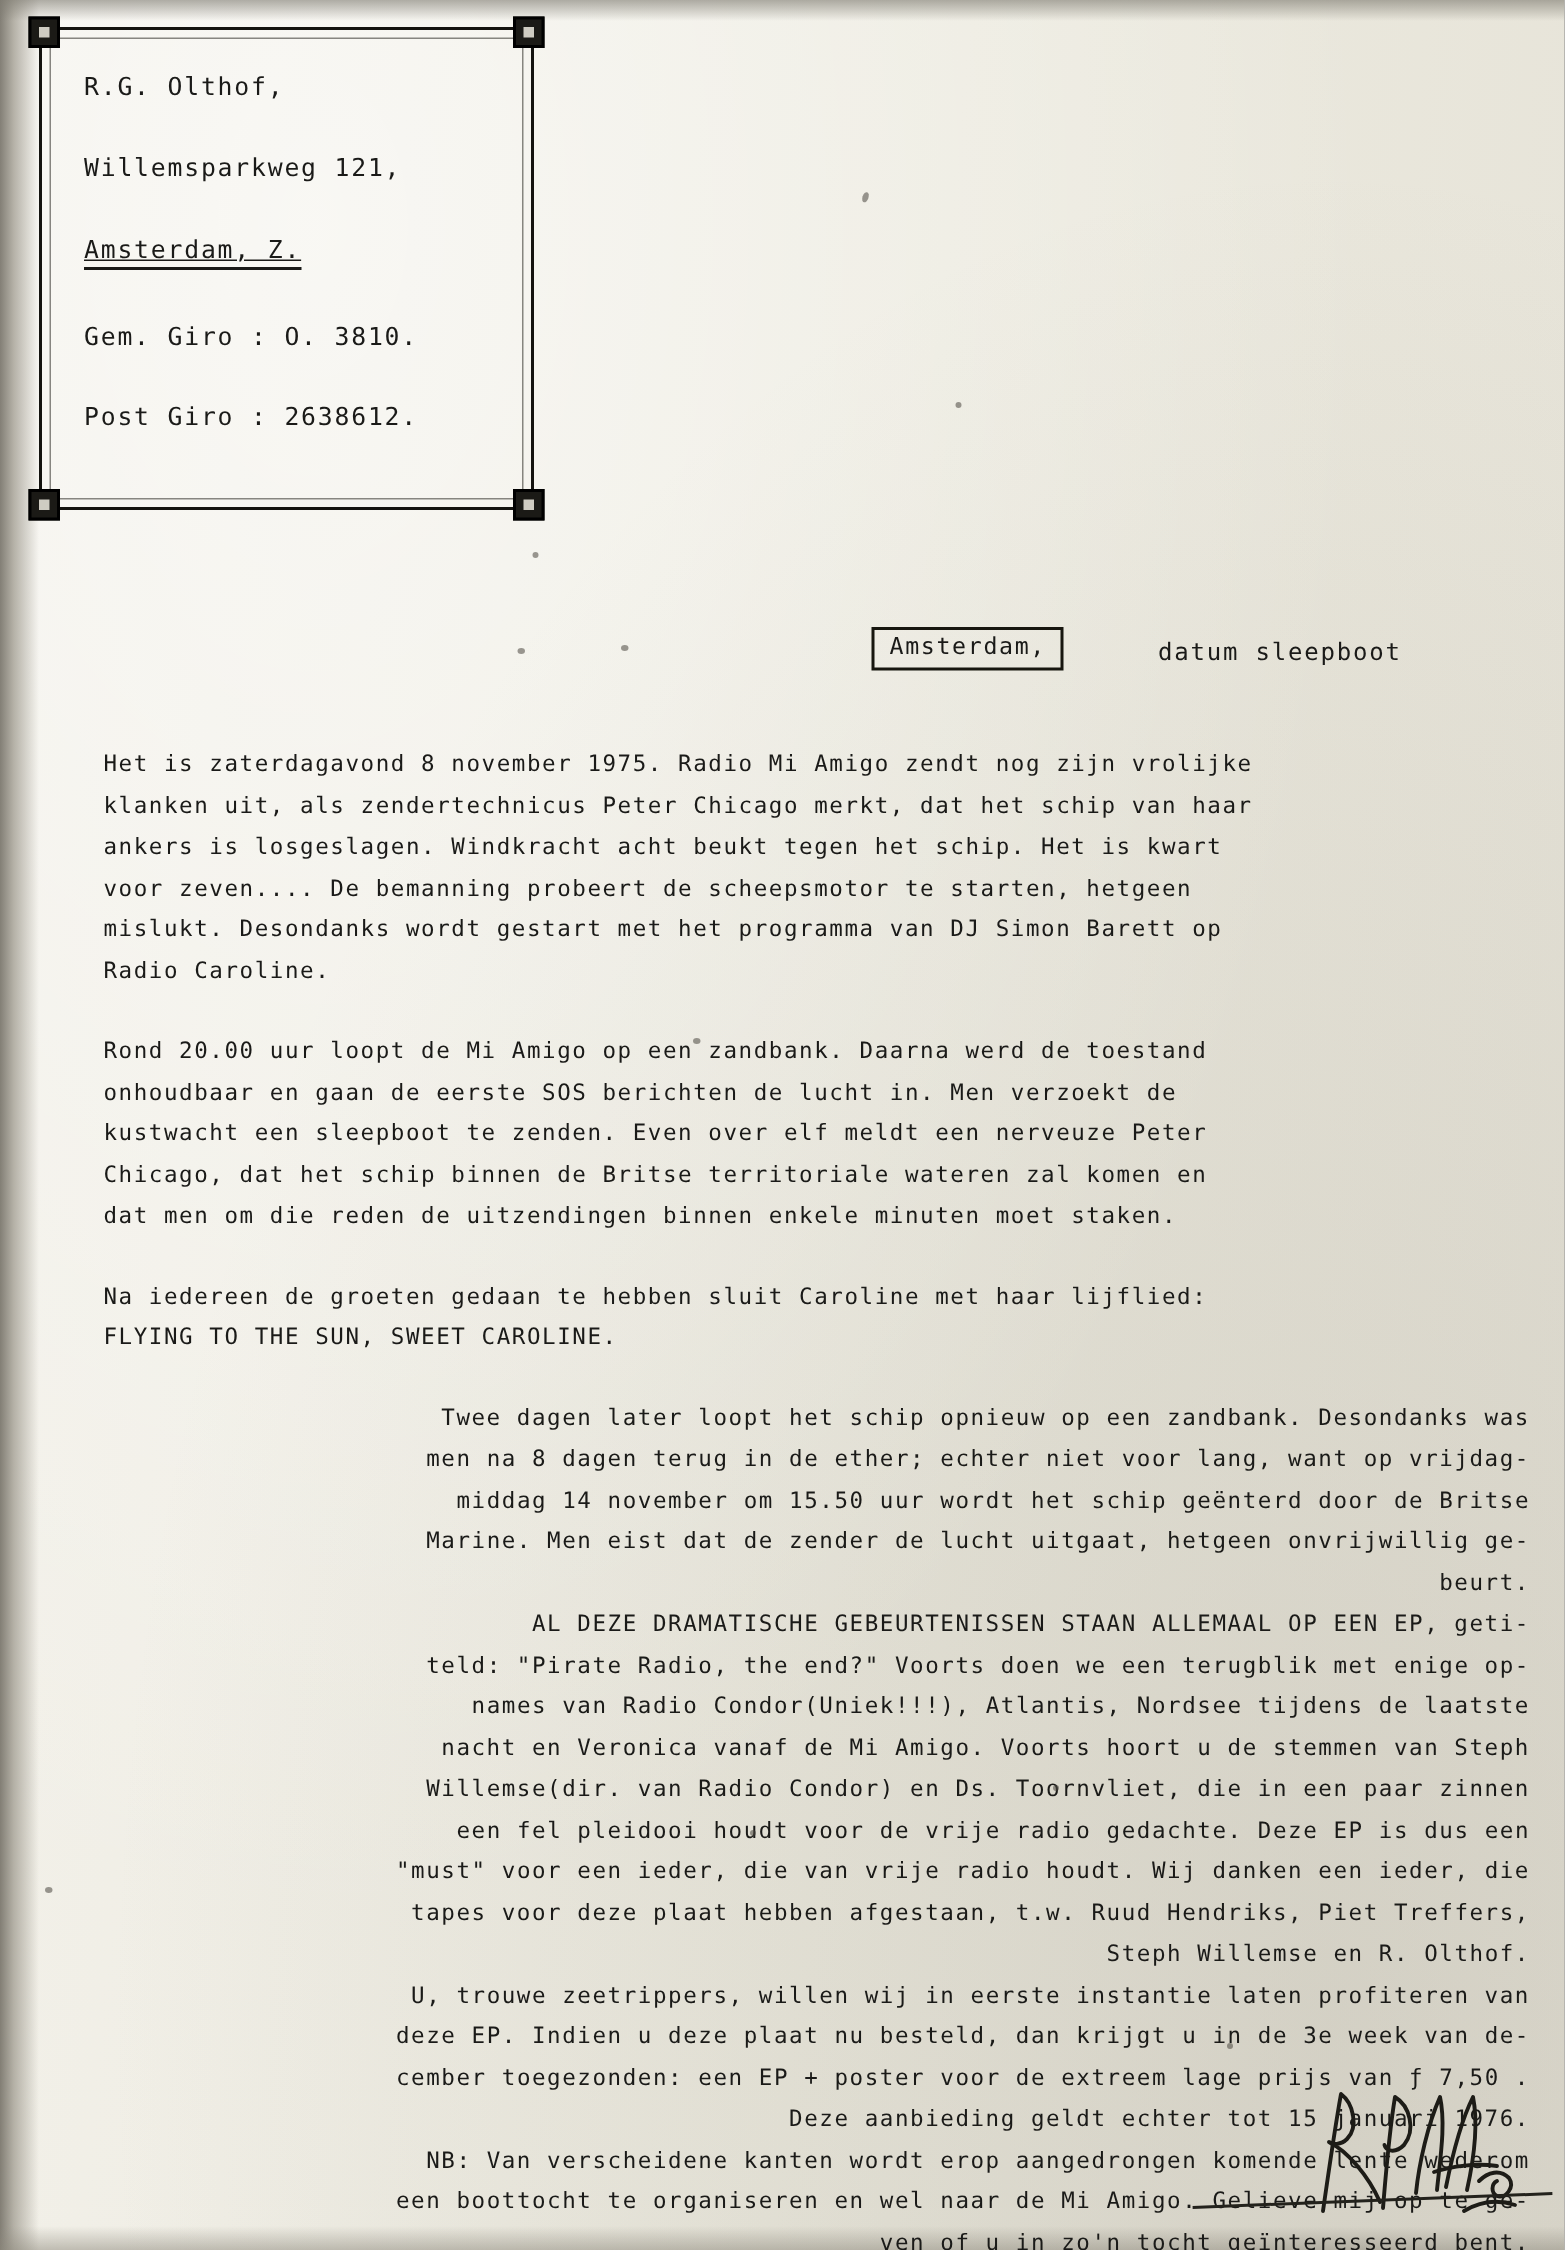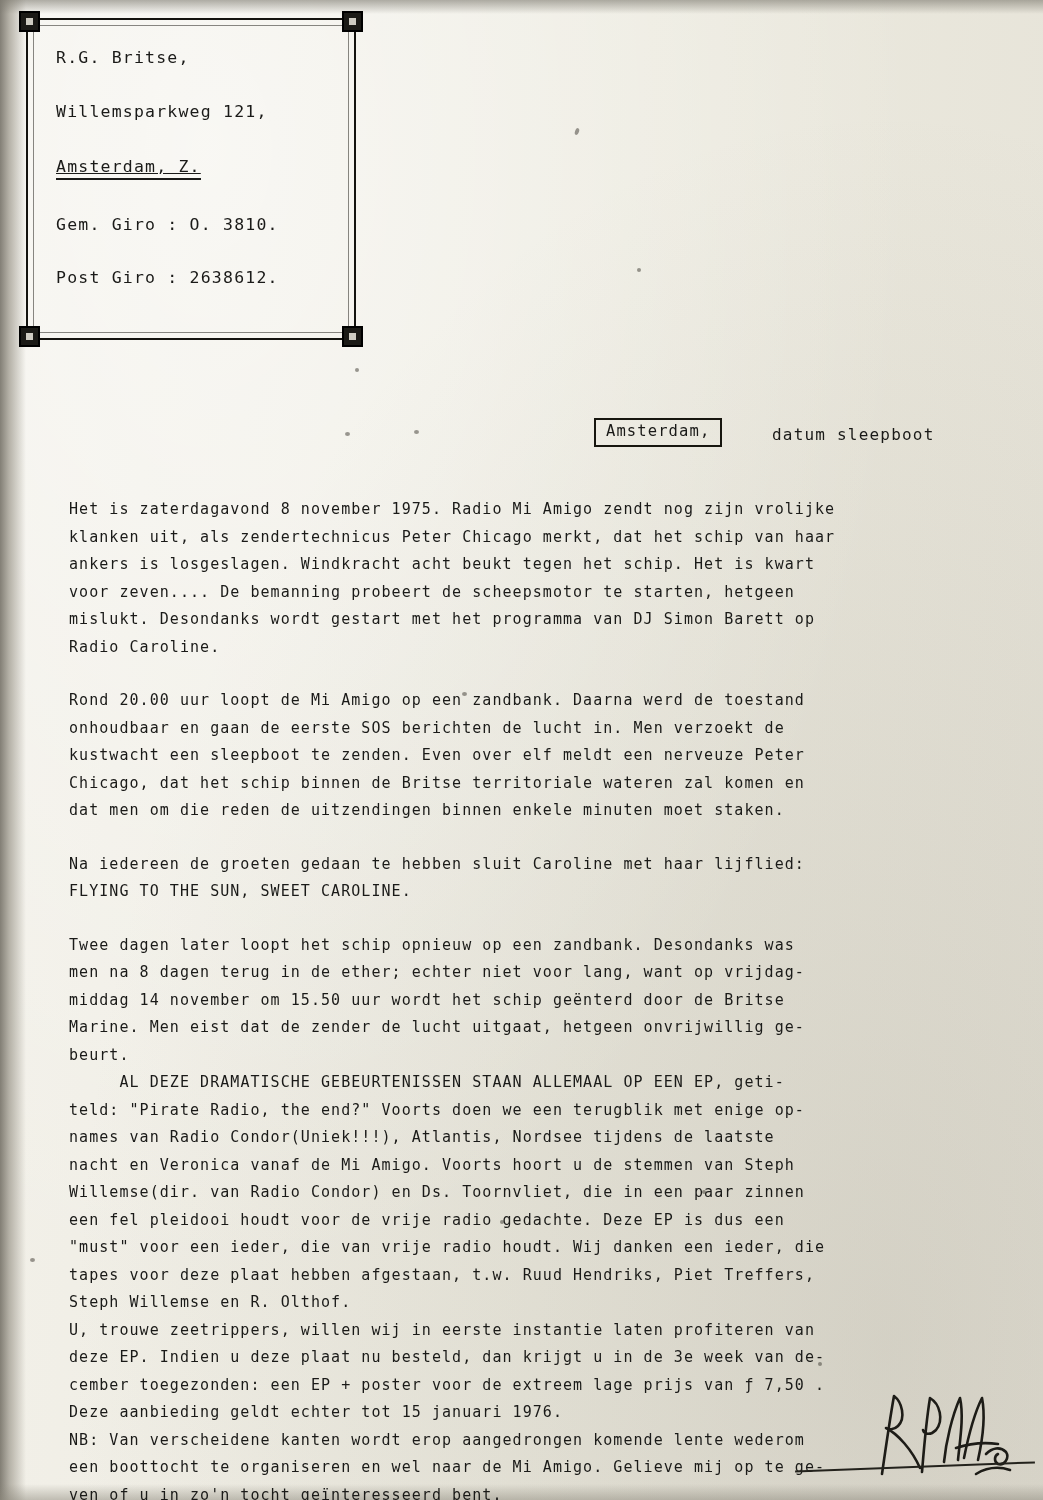--- a/index.html
+++ b/index.html
@@ -93,21 +93,21 @@
   }
   .lh-line.underlined {
     display: inline-block;
     border-bottom: 2px solid #1a1a18;
     padding-bottom: 2px;
   }
 
   
   .placebox {
     position: absolute;
-    left: 594px;
+    left: 581px;
     top: 418px;
     border: 2px solid #17160f;
     padding: 4px 10px 5px 10px;
     font-size: 15.5px;
     letter-spacing: 1.1px;
     line-height: 1;
     background: transparent;
   }
   .datum {
     position: absolute;
@@ -131,21 +131,21 @@
     margin-bottom: 31px;
   }
   .para {
     font-size: 15px;
     letter-spacing: 1.05px;
     line-height: 27.5px;
     margin-bottom: 26px;
     white-space: pre-wrap;
     margin-left: 24px;
   }
-  .para.tight { margin-bottom: 0; }
+  .para.tight { margin-bottom: 0; text-align: right; }
 
   
   .signature {
     position: absolute;
     left: 868px;
     top: 1388px;
     width: 150px;
     height: 96px;
     pointer-events: none;
   }
@@ -176,21 +176,21 @@
   <div class="edge-top"></div>
   <div class="edge-bottom"></div>
 
   <div class="letterhead">
     <div class="inner-rule"></div>
     <div class="corner tl"></div>
     <div class="corner tr"></div>
     <div class="corner bl"></div>
     <div class="corner br"></div>
 
-    <div class="lh-line">R.G. Britse,</div>
+    <div class="lh-line">R.G. Olthof,</div>
     <div class="lh-line">Willemsparkweg 121,</div>
     <div style="margin-bottom:37px;">
       <span class="lh-line underlined" style="margin-bottom:0;text-decoration:underline;">Amsterdam, Z.</span>
     </div>
     <div class="lh-line">Gem. Giro : O. 3810.</div>
     <div class="lh-line">Post Giro : 2638612.</div>
   </div>
 
   <div class="placebox">Amsterdam,</div>
   <div class="datum">datum sleepboot</div>

